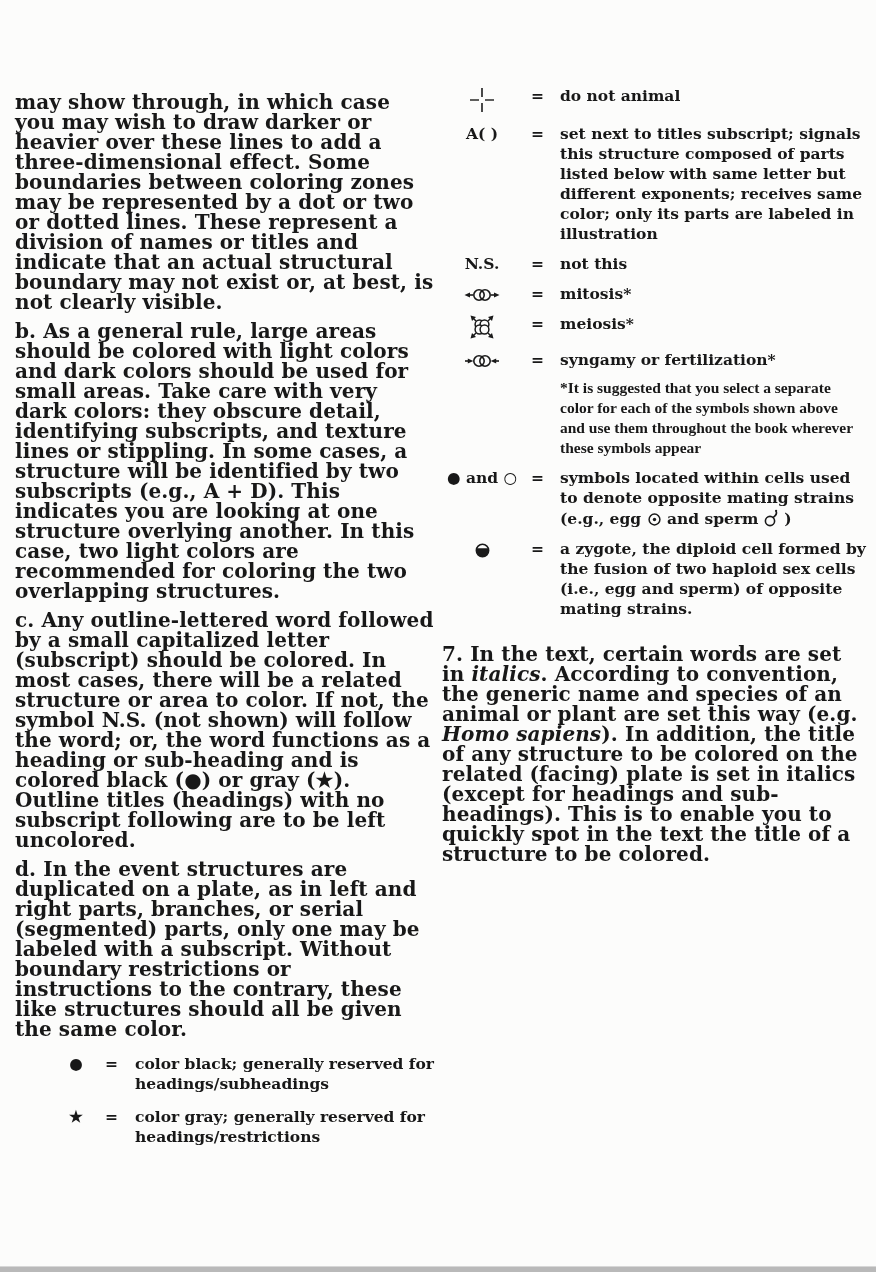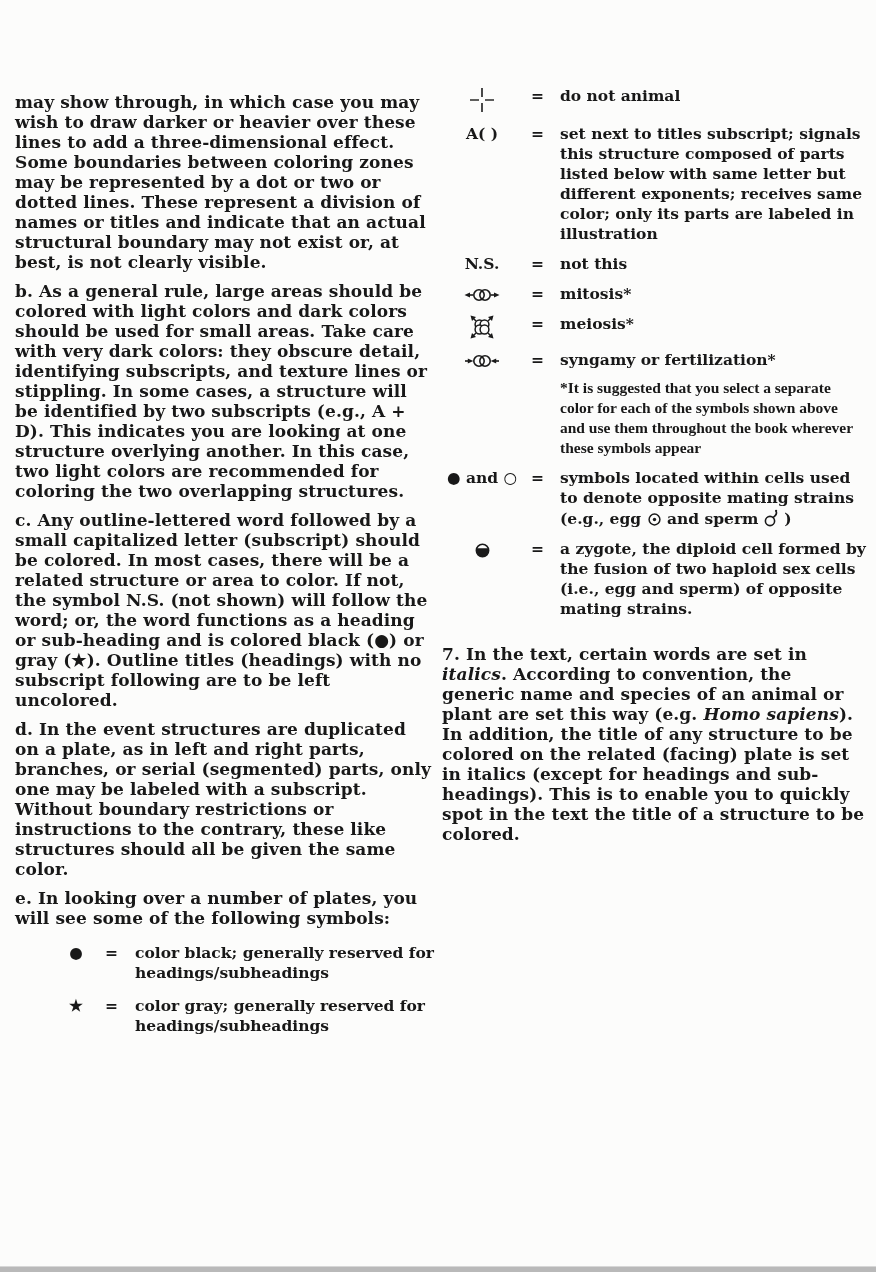--- a/index.html
+++ b/index.html
@@ -9,21 +9,21 @@
     font-family:"DejaVu Serif", serif;
     color:#181818;
     position:relative;
     overflow:hidden;
   }
   .page { position:absolute; inset:0; }
   .col-left  { position:absolute; left:15px;  top:92px; width:419px; }
   .col-right { position:absolute; left:442px; top:86px; width:424px; }
 
   p.body {
-    font-size:17px; line-height:20px; font-weight:bold;
+    font-size:20px; line-height:20px; font-weight:bold;
     margin:0 0 9px 0; letter-spacing:0.1px;
   }
 
   
   .legend { margin-top:15px; }
   .legend-row {
     display:grid; grid-template-columns:38px 20px 1fr; column-gap:10px;
     padding-left:42px; margin-bottom:13px;
     font-size:15.5px; line-height:20px; font-weight:bold;
   }
@@ -53,32 +53,31 @@
 </head>
 <body>
 
 <div class="page">
 
   <div class="col-left">
     <p class="body">may show through, in which case you may wish to draw darker or heavier over these lines to add a three-dimensional effect. Some boundaries between coloring zones may be represented by a dot or two or dotted lines. These represent a division of names or titles and indicate that an actual structural boundary may not exist or, at best, is not clearly visible.</p>
     <p class="body">b. As a general rule, large areas should be colored with light colors and dark colors should be used for small areas. Take care with very dark colors: they obscure detail, identifying subscripts, and texture lines or stippling. In some cases, a structure will be identified by two subscripts (e.g., A + D). This indicates you are looking at one structure overlying another. In this case, two light colors are recommended for coloring the two overlapping structures.</p>
     <p class="body">c. Any outline-lettered word followed by a small capitalized letter (subscript) should be colored. In most cases, there will be a related structure or area to color. If not, the symbol N.S. (not shown) will follow the word; or, the word functions as a heading or sub-heading and is colored black (●) or gray (★). Outline titles (headings) with no subscript following are to be left uncolored.</p>
     <p class="body">d. In the event structures are duplicated on a plate, as in left and right parts, branches, or serial (segmented) parts, only one may be labeled with a subscript. Without boundary restrictions or instructions to the contrary, these like structures should all be given the same color.</p>
-    <p class="body">e. In looking over a number of plates, you will see some of the following symbols:</p>
 
     <div class="legend">
       <div class="legend-row">
         <span class="sym">●</span>
         <span class="eq">=</span>
         <span class="desc">color black; generally reserved for headings/subheadings</span>
       </div>
       <div class="legend-row">
         <span class="sym">★</span>
         <span class="eq">=</span>
-        <span class="desc">color gray; generally reserved for headings/subheadings</span>
+        <span class="desc">color gray; generally reserved for headings/restrictions</span>
       </div>
     </div>
   </div>
 
   <div class="col-right">
 
     <div class="sym-row">
       <span class="sym">
         <svg class="icon" width="26" height="28" viewBox="0 0 26 28">
           <line x1="1" y1="14" x2="25" y2="14" stroke="#2a2a2a" stroke-width="1.7" stroke-dasharray="9 6"></line>

